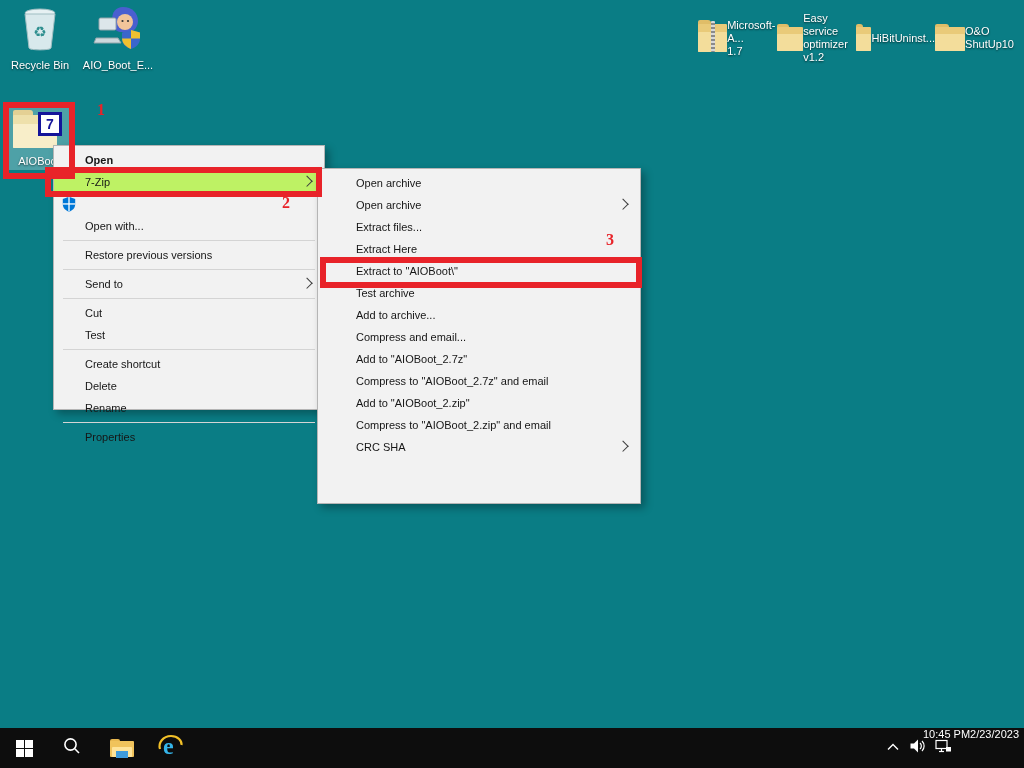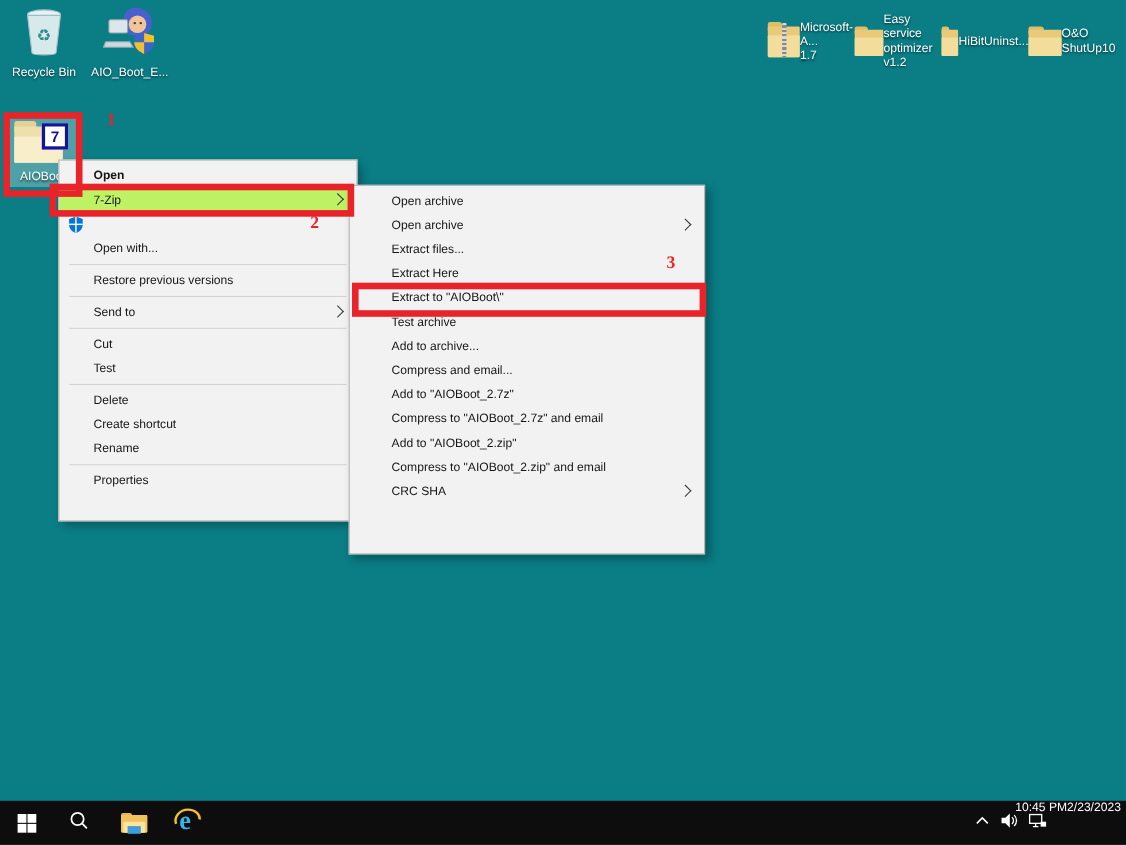--- a/index.html
+++ b/index.html
@@ -31,21 +31,21 @@
   .sel-rect{position:absolute;left:8px;top:107px;width:62px;height:63px;background:rgba(255,255,255,.28);z-index:1;}
   .aioboot-folder{position:absolute;left:13px;top:110px;z-index:2;}
   .badge7{position:absolute;left:38px;top:112px;width:24px;height:24px;z-index:3;background:#fff;border:3px solid #14149a;
           box-sizing:border-box;color:#14149a;font-weight:bold;font-size:14px;display:flex;align-items:center;justify-content:center;}
   .aioboot-label{position:absolute;left:6px;top:155px;width:66px;z-index:2;color:#fff;font-size:11px;text-align:center;
                  text-shadow:0 1px 2px rgba(0,0,0,.6);}
 
   
   .menu{position:absolute;background:#f2f2f2;border:1px solid #b5b5b5;box-sizing:border-box;
         box-shadow:4px 4px 8px rgba(0,0,0,.3);padding:3px 0;font-size:11px;color:#161616;}
-  .menu-main{left:53px;top:145px;width:272px;height:329px;z-index:10;}
+  .menu-main{left:53px;top:145px;width:272px;height:265px;z-index:10;}
   .menu-sub{left:317px;top:168px;width:324px;height:336px;z-index:11;}
   .mi{position:relative;height:22px;line-height:22px;display:flex;align-items:center;}
   .menu-main .mi{padding-left:31px;}
   .menu-sub  .mi{padding-left:38px;}
   .mi.bold{font-weight:bold;}
   .mi.hl{background:#bef264;}
   .mi .mi-ico{position:absolute;left:7px;top:3px;width:16px;height:16px;}
   .chev{position:absolute;right:13px;top:50%;width:7px;height:7px;
         border-top:1.3px solid #3c3c3c;border-right:1.3px solid #3c3c3c;
         transform:translateY(-60%) rotate(45deg);}
@@ -177,24 +177,24 @@
       </div>
       <div class="msep"></div>
       <div class="mi">
         <span>Cut</span>
       </div>
       <div class="mi">
         <span>Test</span>
       </div>
       <div class="msep"></div>
       <div class="mi">
+        <span>Create shortcut</span>
+      </div>
+      <div class="mi">
         <span>Delete</span>
-      </div>
-      <div class="mi">
-        <span>Create shortcut</span>
       </div>
       <div class="mi">
         <span>Rename</span>
       </div>
       <div class="msep"></div>
       <div class="mi">
         <span>Properties</span>
       </div>
     </div>
 

